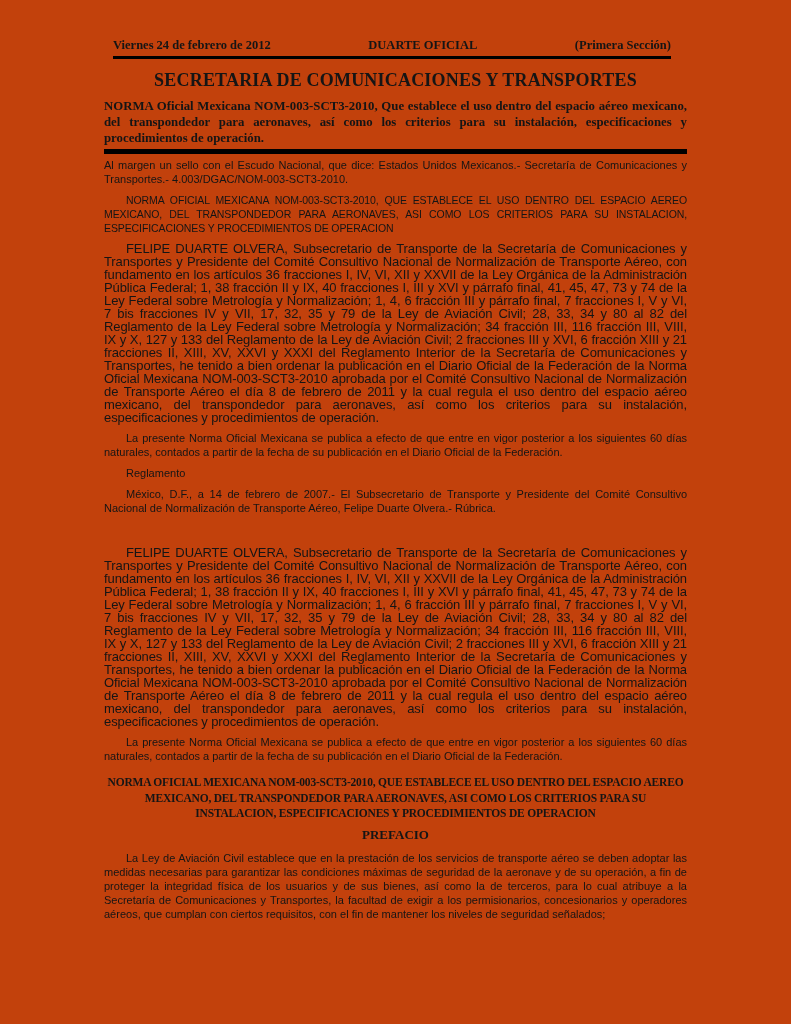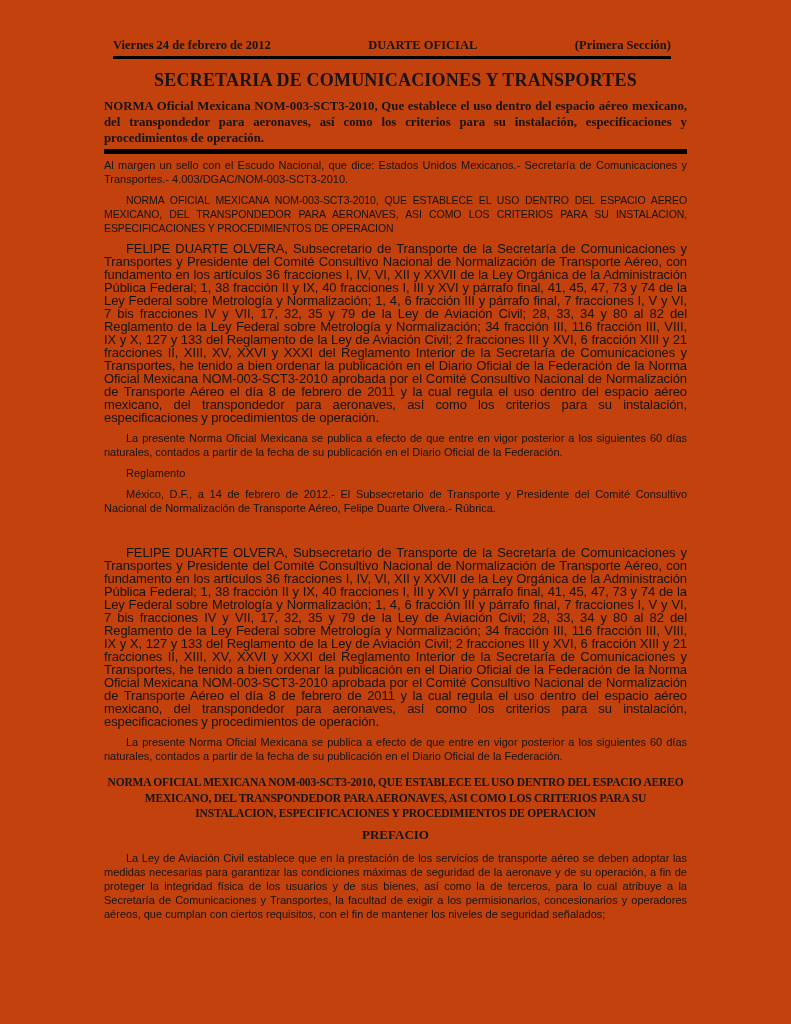--- a/index.html
+++ b/index.html
@@ -118,21 +118,21 @@
   <p class="body-par">Al margen un sello con el Escudo Nacional, que dice: Estados Unidos Mexicanos.- Secretaría de Comunicaciones y Transportes.- 4.003/DGAC/NOM-003-SCT3-2010.</p>
 
   <p class="body-par caps-par indent">NORMA OFICIAL MEXICANA NOM-003-SCT3-2010, QUE ESTABLECE EL USO DENTRO DEL ESPACIO AEREO MEXICANO, DEL TRANSPONDEDOR PARA AERONAVES, ASI COMO LOS CRITERIOS PARA SU INSTALACION, ESPECIFICACIONES Y PROCEDIMIENTOS DE OPERACION</p>
 
   <p class="body-par decree-par indent">FELIPE DUARTE OLVERA, Subsecretario de Transporte de la Secretaría de Comunicaciones y Transportes y Presidente del Comité Consultivo Nacional de Normalización de Transporte Aéreo, con fundamento en los artículos 36 fracciones I, IV, VI, XII y XXVII de la Ley Orgánica de la Administración Pública Federal; 1, 38 fracción II y IX, 40 fracciones I, III y XVI y párrafo final, 41, 45, 47, 73 y 74 de la Ley Federal sobre Metrología y Normalización; 1, 4, 6 fracción III y párrafo final, 7 fracciones I, V y VI, 7 bis fracciones IV y VII, 17, 32, 35 y 79 de la Ley de Aviación Civil; 28, 33, 34 y 80 al 82 del Reglamento de la Ley Federal sobre Metrología y Normalización; 34 fracción III, 116 fracción III, VIII, IX y X, 127 y 133 del Reglamento de la Ley de Aviación Civil; 2 fracciones III y XVI, 6 fracción XIII y 21 fracciones II, XIII, XV, XXVI y XXXI del Reglamento Interior de la Secretaría de Comunicaciones y Transportes, he tenido a bien ordenar la publicación en el Diario Oficial de la Federación de la Norma Oficial Mexicana NOM-003-SCT3-2010 aprobada por el Comité Consultivo Nacional de Normalización de Transporte Aéreo el día 8 de febrero de 2011 y la cual regula el uso dentro del espacio aéreo mexicano, del transpondedor para aeronaves, así como los criterios para su instalación, especificaciones y procedimientos de operación.</p>
 
   <p class="body-par indent">La presente Norma Oficial Mexicana se publica a efecto de que entre en vigor posterior a los siguientes 60 días naturales, contados a partir de la fecha de su publicación en el Diario Oficial de la Federación.</p>
 
   <p class="body-par indent no-just">Reglamento</p>
 
-  <p class="body-par indent"><span>México, D.F., a 14 de febrero de 2012.- El Subsecretario de Transporte y Presidente del Comité Consultivo Nacional de Normalización de Transporte Aéreo, </span><span class="sig-name">Felipe Duarte Olvera</span><span>.- Rúbrica.</span></p>
+  <p class="body-par indent"><span>México, D.F., a 14 de febrero de 2007.- El Subsecretario de Transporte y Presidente del Comité Consultivo Nacional de Normalización de Transporte Aéreo, </span><span class="sig-name">Felipe Duarte Olvera</span><span>.- Rúbrica.</span></p>
 
   <div class="signature-gap"></div>
 
   <p class="body-par decree-par indent">FELIPE DUARTE OLVERA, Subsecretario de Transporte de la Secretaría de Comunicaciones y Transportes y Presidente del Comité Consultivo Nacional de Normalización de Transporte Aéreo, con fundamento en los artículos 36 fracciones I, IV, VI, XII y XXVII de la Ley Orgánica de la Administración Pública Federal; 1, 38 fracción II y IX, 40 fracciones I, III y XVI y párrafo final, 41, 45, 47, 73 y 74 de la Ley Federal sobre Metrología y Normalización; 1, 4, 6 fracción III y párrafo final, 7 fracciones I, V y VI, 7 bis fracciones IV y VII, 17, 32, 35 y 79 de la Ley de Aviación Civil; 28, 33, 34 y 80 al 82 del Reglamento de la Ley Federal sobre Metrología y Normalización; 34 fracción III, 116 fracción III, VIII, IX y X, 127 y 133 del Reglamento de la Ley de Aviación Civil; 2 fracciones III y XVI, 6 fracción XIII y 21 fracciones II, XIII, XV, XXVI y XXXI del Reglamento Interior de la Secretaría de Comunicaciones y Transportes, he tenido a bien ordenar la publicación en el Diario Oficial de la Federación de la Norma Oficial Mexicana NOM-003-SCT3-2010 aprobada por el Comité Consultivo Nacional de Normalización de Transporte Aéreo el día 8 de febrero de 2011 y la cual regula el uso dentro del espacio aéreo mexicano, del transpondedor para aeronaves, así como los criterios para su instalación, especificaciones y procedimientos de operación.</p>
 
   <p class="body-par indent">La presente Norma Oficial Mexicana se publica a efecto de que entre en vigor posterior a los siguientes 60 días naturales, contados a partir de la fecha de su publicación en el Diario Oficial de la Federación.</p>
 
   <div class="nom-heading">NORMA OFICIAL MEXICANA NOM-003-SCT3-2010, QUE ESTABLECE EL USO DENTRO DEL ESPACIO AEREO MEXICANO, DEL TRANSPONDEDOR PARA AERONAVES, ASI COMO LOS CRITERIOS PARA SU INSTALACION, ESPECIFICACIONES Y PROCEDIMIENTOS DE OPERACION</div>
 
   <div class="preface-heading">PREFACIO</div>

